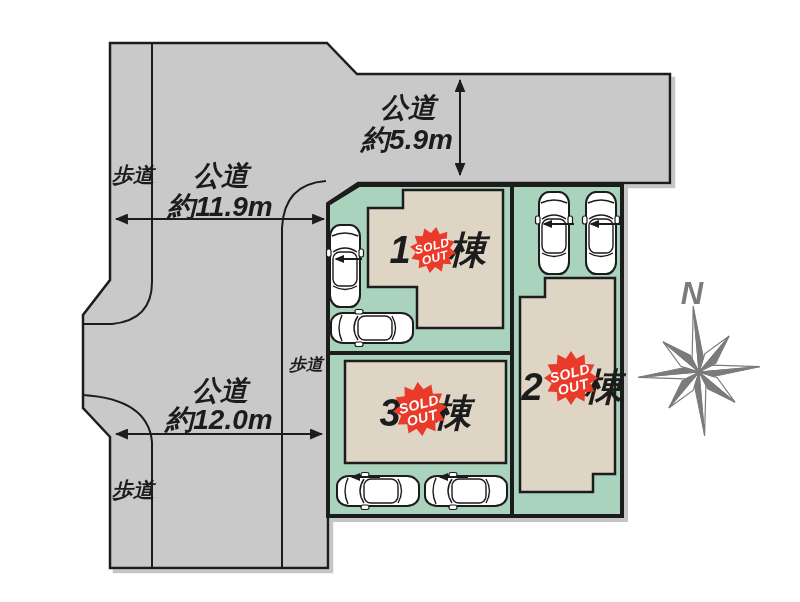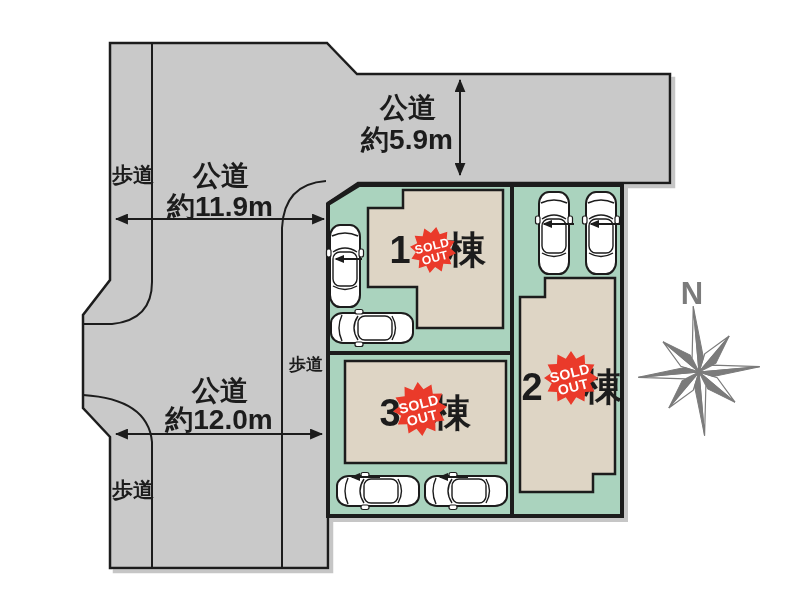--- a/index.html
+++ b/index.html
@@ -1,17 +1,17 @@
 <!DOCTYPE html>
 <html><head>
 <meta charset="utf-8">
 <style>
   html,body{margin:0;padding:0;background:#ffffff;}
   .stage{position:relative;width:800px;height:602px;background:#fff;overflow:hidden;
-         font-family:"Liberation Sans", sans-serif;}
+         font-family:"Liberation Sans", sans-serif;font-style:italic;}
   svg text{font-family:"Liberation Sans", sans-serif;}
   .roadShape{stroke:#1c1c1c;stroke-width:2.5;}
   .innerLine{fill:none;stroke:#1c1c1c;stroke-width:2;}
   .plot{stroke:#1c1c1c;stroke-width:4;}
   .bldg{stroke:#1c1c1c;stroke-width:2.5;}
   .dim{fill:#1c1c1c;font-weight:bold;font-size:28px;text-anchor:middle;}
   .dimS{fill:#1c1c1c;font-weight:bold;font-size:21px;text-anchor:middle;}
   .dimXS{fill:#1c1c1c;font-weight:bold;font-size:17px;text-anchor:middle;}
   .dimLine{stroke:#1c1c1c;stroke-width:2;}
   .carArrow{fill:none;stroke:#1c1c1c;stroke-width:2;}

